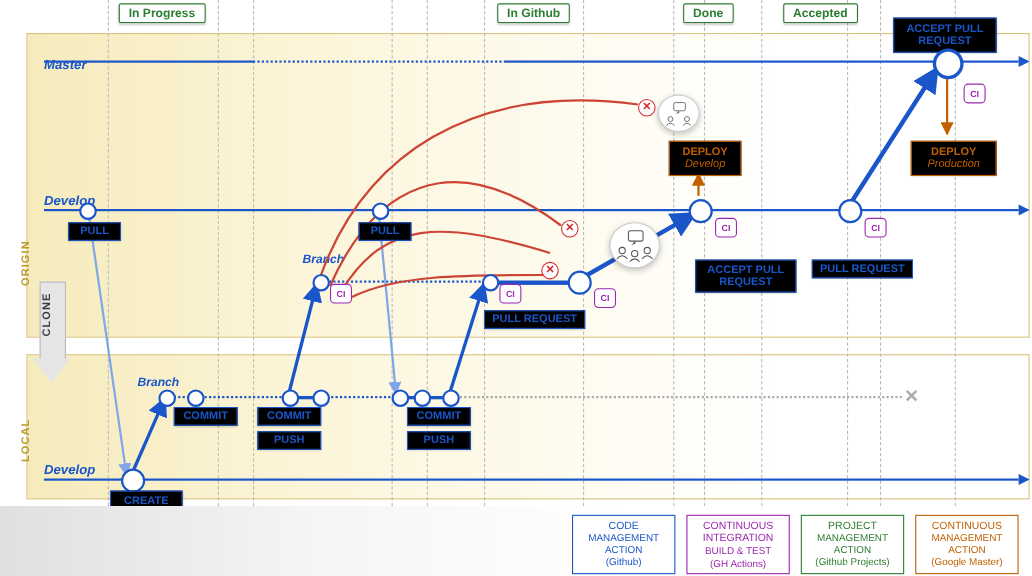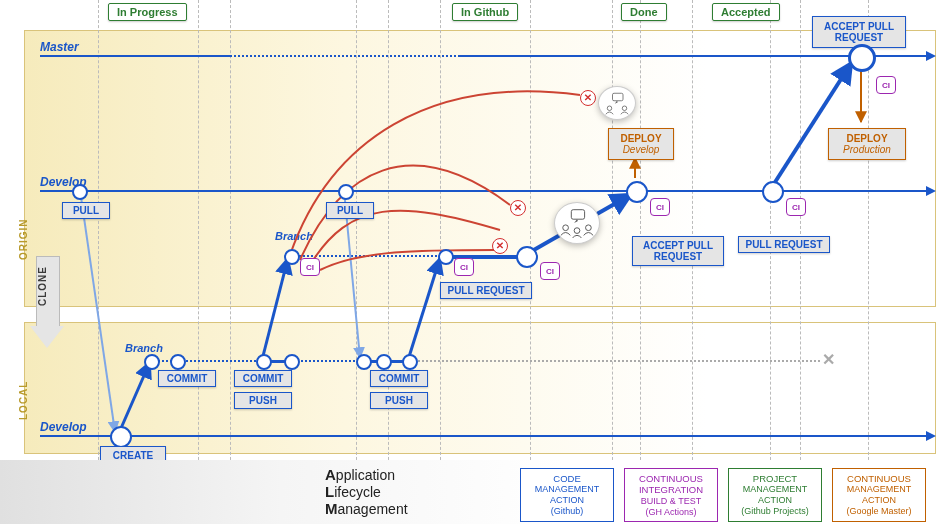--- a/index.html
+++ b/index.html
@@ -27,21 +27,21 @@
 
 .track-label{position:absolute;font-style:italic;font-weight:bold;font-size:12px;color:#1a56c9}
 
 
 .track{position:absolute;height:2px;background:#1a56c9}
 .track.dotted{background:none;border-top:2px dotted #1a56c9}
 .track.gray{background:none;border-top:2px dotted #aaa}
 .arrowhead{position:absolute;width:0;height:0;border-top:5px solid transparent;border-bottom:5px solid transparent;border-left:10px solid #1a56c9}
 
 
-.box{position:absolute;border:1.5px solid #1a56c9;background:#e5e5e5;color:#1a56c9;font-size:10px;font-weight:bold;text-align:center;display:flex;align-items:center;justify-content:center;padding:2px 5px;box-shadow:0 1px 2px rgba(0,0,0,.2)}
+.box{position:absolute;border:1.5px solid #1a56c9;background:#000000;color:#1a56c9;font-size:10px;font-weight:bold;text-align:center;display:flex;align-items:center;justify-content:center;padding:2px 5px;box-shadow:0 1px 2px rgba(0,0,0,.2)}
 .box.double-line{flex-direction:column;line-height:1.1}
 .box.orange{border-color:#c06000;color:#c06000}
 
 
 .ci{position:absolute;width:18px;height:16px;border:1.5px solid #9c27b0;border-radius:4px;color:#9c27b0;font-size:8px;font-weight:bold;display:flex;align-items:center;justify-content:center;background:#fff}
 
 
 .node{position:absolute;width:12px;height:12px;border:2.5px solid #1a56c9;background:#fff;border-radius:50%}
 .node.big{width:18px;height:18px}
 .node.xbig{width:22px;height:22px;border-width:3px}
@@ -108,21 +108,21 @@
 
   <div class="status green" style="left:108px;top:3px">In Progress</div>
   <div class="status green" style="left:452px;top:3px">In Github</div>
   <div class="status green" style="left:621px;top:3px">Done</div>
   <div class="status green" style="left:712px;top:3px">Accepted</div>
 
   <div class="box double-line" style="left:812px;top:16px;width:82px;height:26px">
     <span>ACCEPT PULL REQUEST</span>
   </div>
 
-  <div class="track-label" style="left:40px;top:40px">Master</div>
+  <div class="track-label" style="left:40px;top:52px">Master</div>
   <div class="track" style="left:40px;top:55px;width:190px"></div>
   <div class="track dotted" style="left:230px;top:55px;width:230px"></div>
   <div class="track" style="left:460px;top:55px;width:466px"></div>
   <div class="arrowhead" style="left:926px;top:51px"></div>
 
   <div class="track-label" style="left:40px;top:175px">Develop</div>
   <div class="track" style="left:40px;top:190px;width:886px"></div>
   <div class="arrowhead" style="left:926px;top:186px"></div>
 
   <div class="track-label" style="left:275px;top:230px;font-size:11px">Branch</div>
@@ -251,25 +251,20 @@
   <div class="box orange double-line" style="left:608px;top:128px;width:54px;height:26px">
     <span>DEPLOY</span>
     <span style="font-style:italic;font-weight:normal">Develop</span>
   </div>
   <div class="box orange double-line" style="left:828px;top:128px;width:66px;height:26px">
     <span>DEPLOY</span>
     <span style="font-style:italic;font-weight:normal">Production</span>
   </div>
 
   <div class="footer">
-    <div class="alm">
-      <div><span class="big">A</span><span>pplication</span></div>
-      <div><span class="big">L</span><span>ifecycle</span></div>
-      <div><span class="big">M</span><span>anagement</span></div>
-    </div>
     <div class="legend">
       <div class="card blue">
         <div class="t">CODE</div>
         <div>MANAGEMENT</div>
         <div>ACTION</div>
         <div>(Github)</div>
       </div>
       <div class="card purple">
         <div class="t">CONTINUOUS</div>
         <div class="t">INTEGRATION</div>

